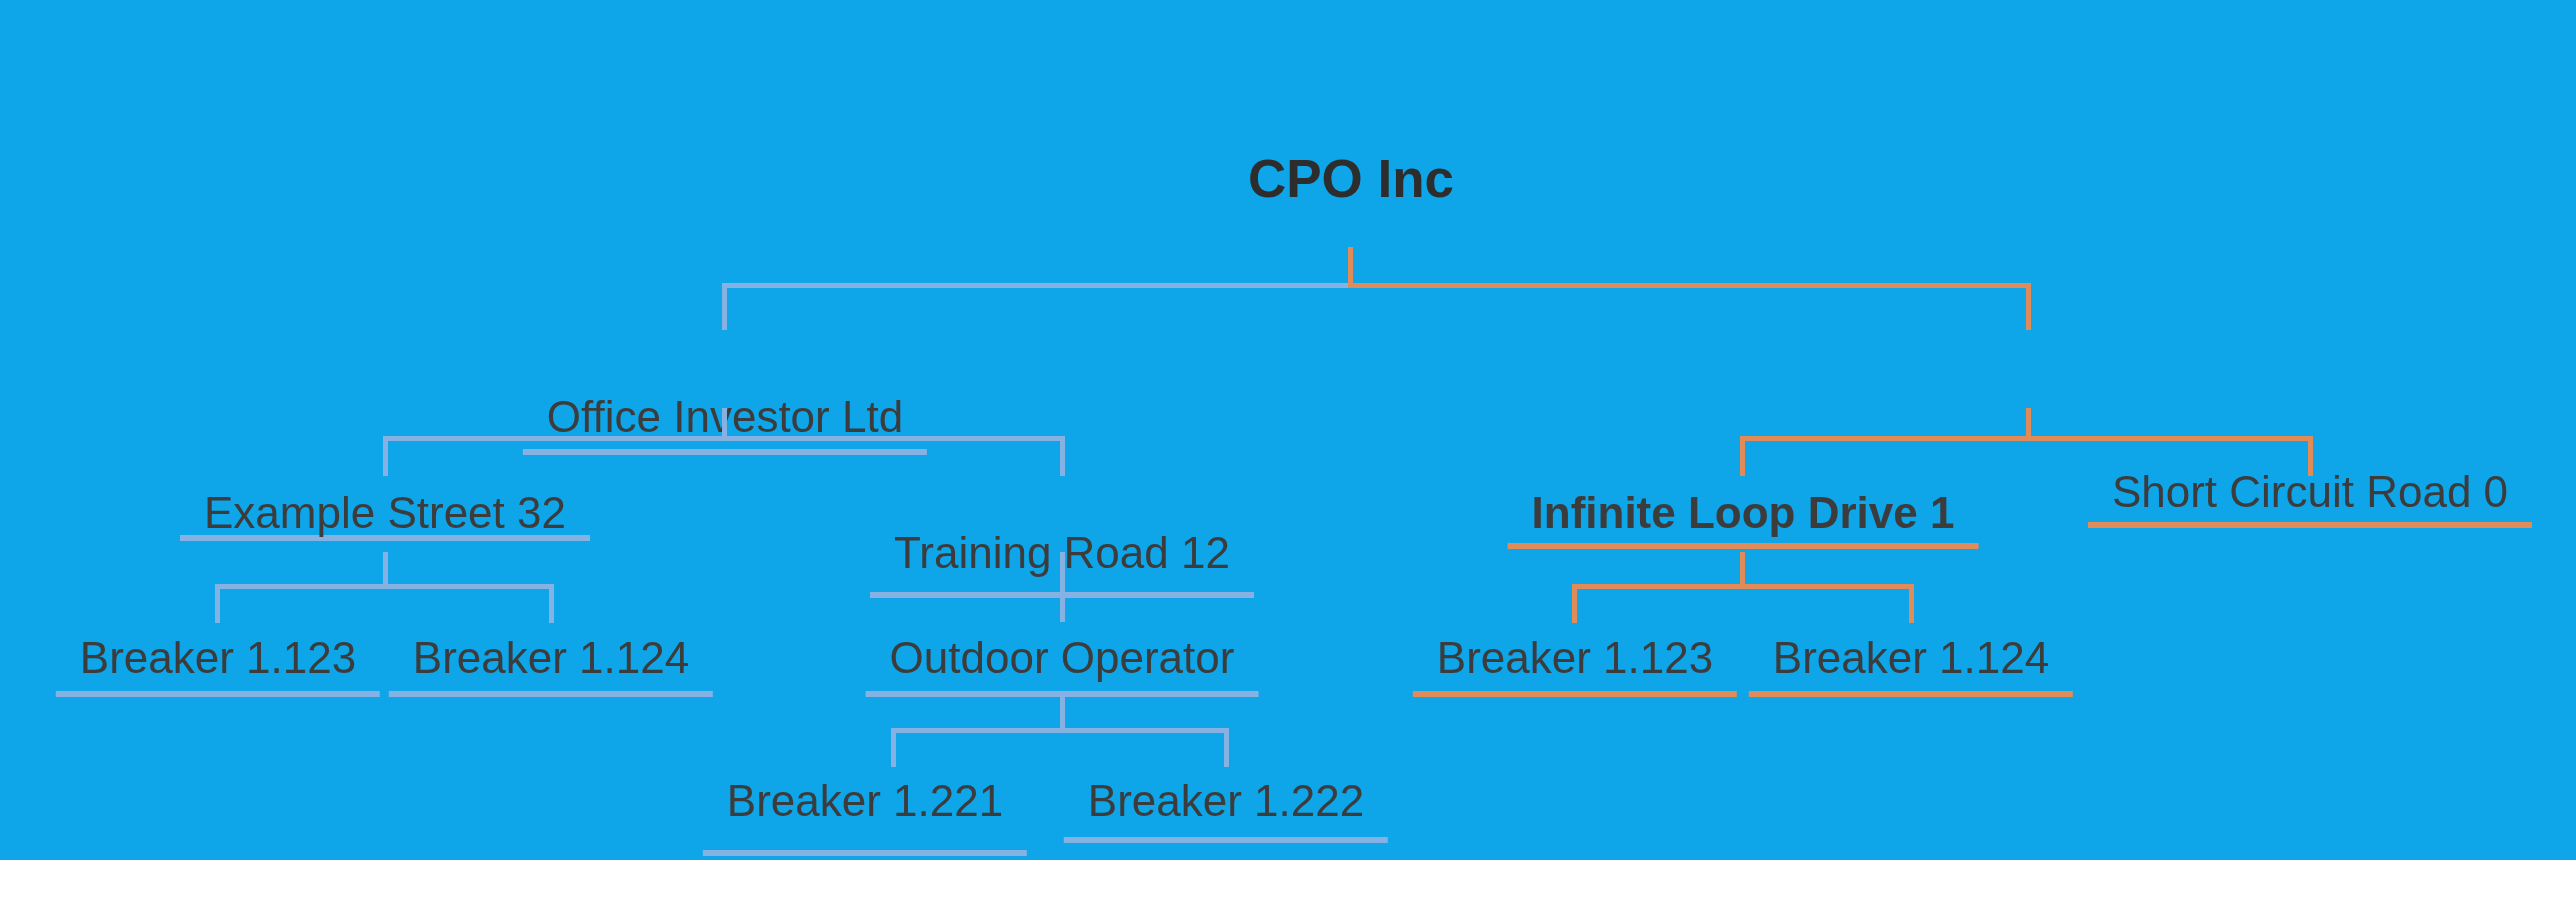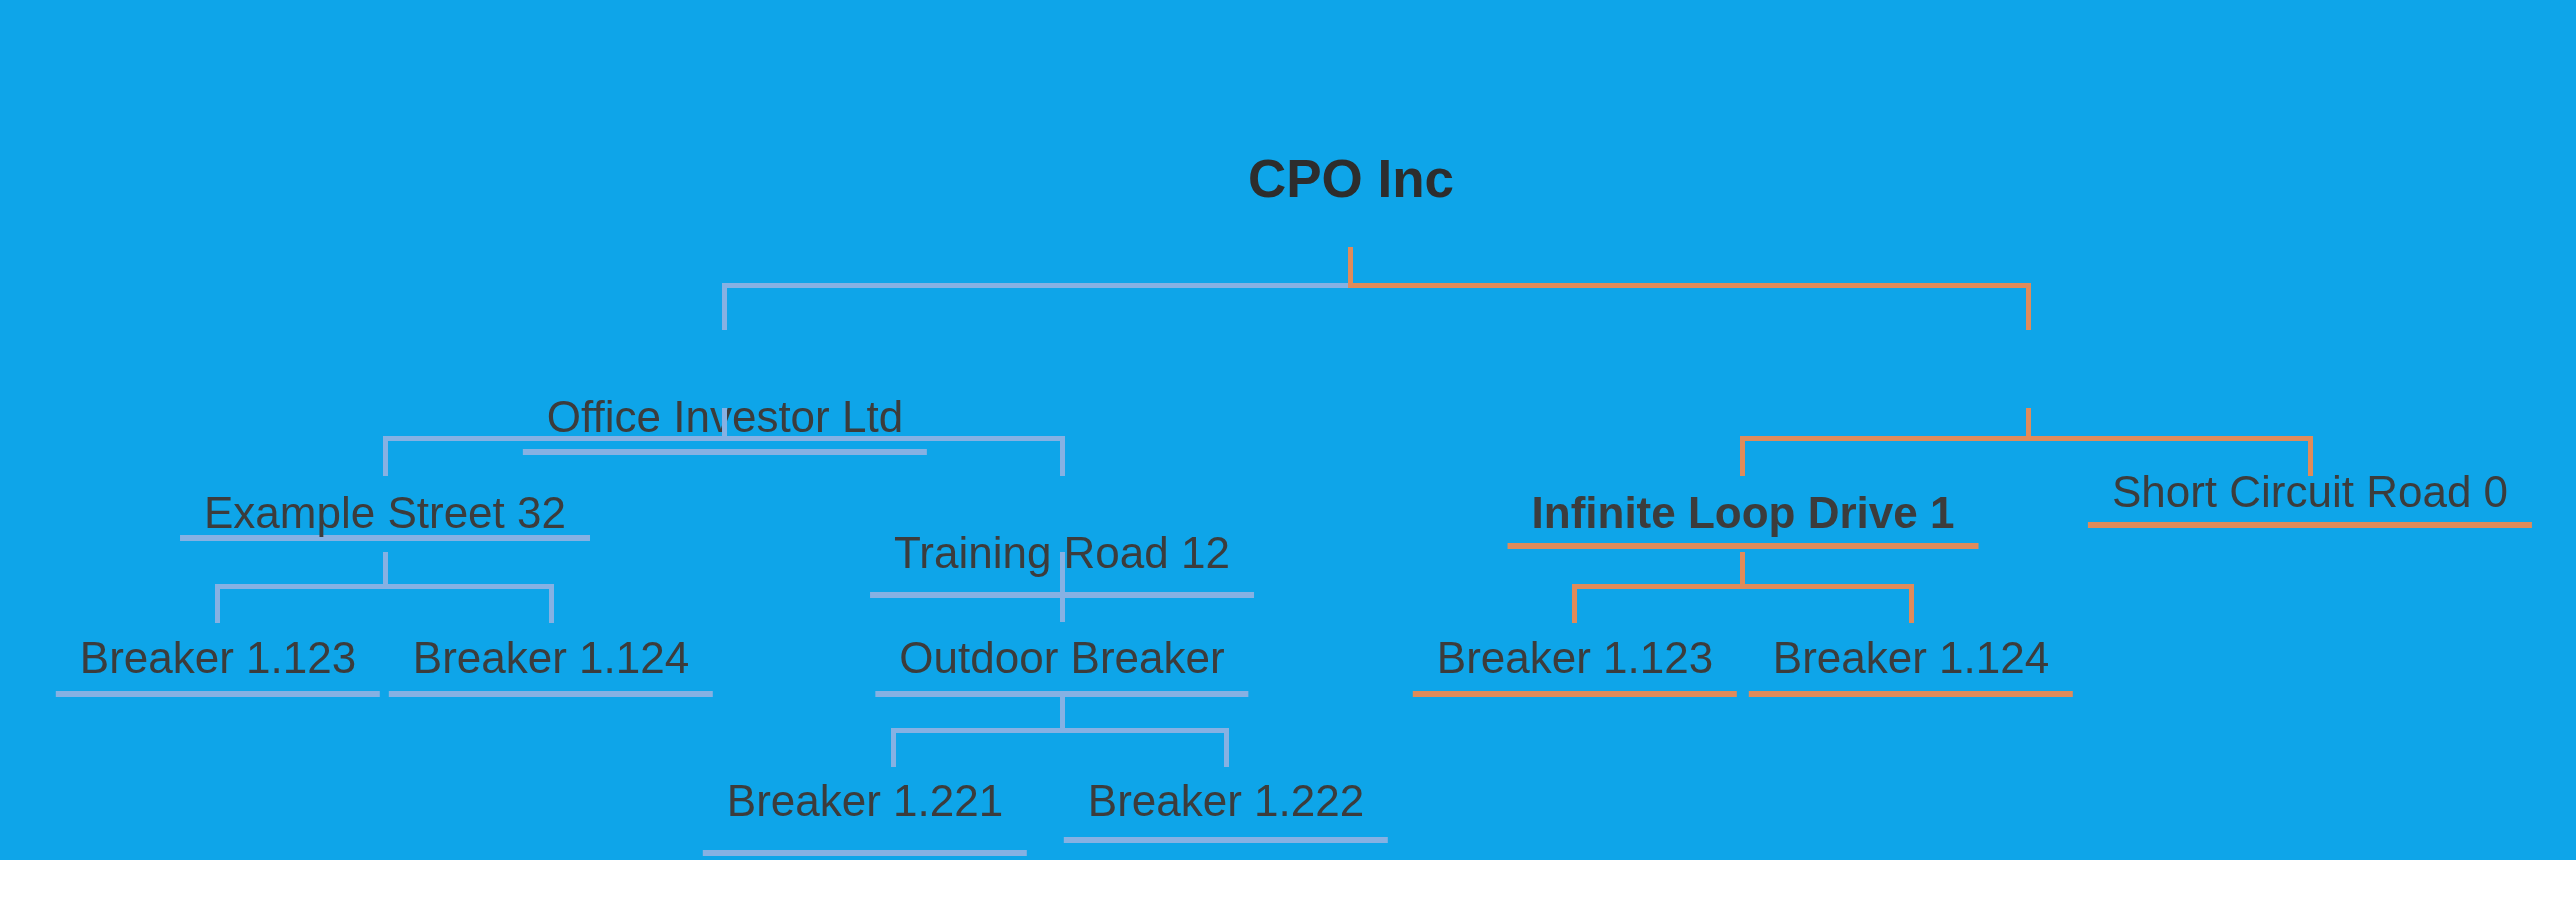--- a/index.html
+++ b/index.html
@@ -56,21 +56,21 @@
     <div class="node-label" style="left: 385px; top: 491px; padding-bottom: 0; border-bottom: 6.5px solid rgb(134, 177, 227);">Example Street 32</div>
     <div class="cline" style="left: 383px; top: 552px; width: 4.6px; height: 36px; background: rgb(134, 177, 227);"></div>
     <div class="cline" style="left: 215px; top: 584px; width: 172px; height: 4.6px; background: rgb(134, 177, 227);"></div>
     <div class="cline" style="left: 215px; top: 584px; width: 4.6px; height: 39px; background: rgb(134, 177, 227);"></div>
     <div class="cline" style="left: 383px; top: 584px; width: 171px; height: 4.6px; background: rgb(134, 177, 227);"></div>
     <div class="cline" style="left: 549px; top: 584px; width: 4.6px; height: 39px; background: rgb(134, 177, 227);"></div>
     <div class="node-label" style="left: 218px; top: 636px; padding-bottom: 11px; border-bottom: 6.5px solid rgb(134, 177, 227);">Breaker 1.123</div>
     <div class="node-label" style="left: 551px; top: 636px; padding-bottom: 11px; border-bottom: 6.5px solid rgb(134, 177, 227);">Breaker 1.124</div>
     <div class="node-label" style="left: 1062px; top: 491px; padding-bottom: 17px; border-bottom: 6.5px solid rgb(134, 177, 227); margin-top: 40px;">Training Road 12</div>
     <div class="cline" style="left: 1060px; top: 552px; width: 4.6px; height: 70px; background: rgb(134, 177, 227);"></div>
-    <div class="node-label" style="left: 1062px; top: 636px; padding-bottom: 11px; border-bottom: 6.5px solid rgb(134, 177, 227);">Outdoor Breaker</div>
+    <div class="node-label" style="left: 1062px; top: 636px; padding-bottom: 11px; border-bottom: 6.5px solid rgb(134, 177, 227);">Outdoor Operator</div>
     <div class="cline" style="left: 1060px; top: 697px; width: 4.6px; height: 36px; background: rgb(134, 177, 227);"></div>
     <div class="cline" style="left: 891px; top: 728px; width: 173px; height: 4.6px; background: rgb(134, 177, 227);"></div>
     <div class="cline" style="left: 891px; top: 728px; width: 4.6px; height: 39px; background: rgb(134, 177, 227);"></div>
     <div class="cline" style="left: 1060px; top: 728px; width: 169px; height: 4.6px; background: rgb(134, 177, 227);"></div>
     <div class="cline" style="left: 1224px; top: 728px; width: 4.6px; height: 39px; background: rgb(134, 177, 227);"></div>
     <div class="node-label" style="left: 865px; top: 779px; padding-bottom: 27px; border-bottom: 6.5px solid rgb(134, 177, 227);">Breaker 1.221</div>
     <div class="node-label" style="left: 1226px; top: 779px; padding-bottom: 14px; border-bottom: 6.5px solid rgb(134, 177, 227);">Breaker 1.222</div>
     <div class="cline" style="left: 2026px; top: 408px; width: 4.6px; height: 33px; background: rgb(224, 139, 90);"></div>
     <div class="cline" style="left: 1740px; top: 436px; width: 290px; height: 4.6px; background: rgb(224, 139, 90);"></div>
     <div class="cline" style="left: 1740px; top: 436px; width: 4.6px; height: 40px; background: rgb(224, 139, 90);"></div>

